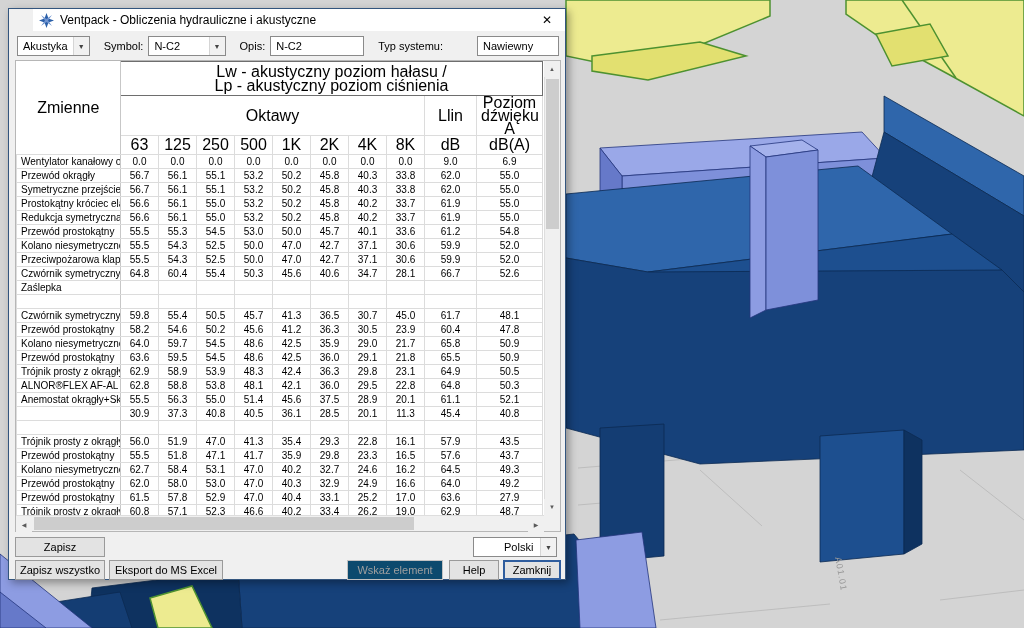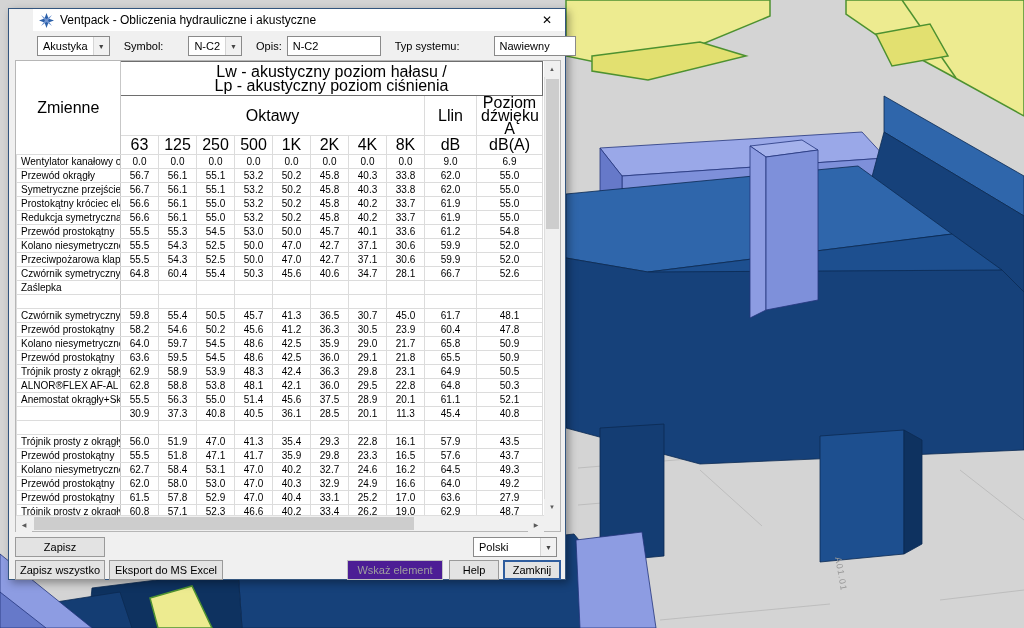--- a/index.html
+++ b/index.html
@@ -15,21 +15,21 @@
   
   .dialog { position:absolute; left:8px; top:8px; width:558px; height:572px; background:#f0f0f0;
             border:1px solid #33557e; box-shadow:3px 3px 8px rgba(0,0,0,.35); font-size:11px; color:#000; }
   .titlebar { height:22px; background:#ffffff; display:flex; align-items:center; padding:0 0 0 6px;margin-left:24px; }
   .titlebar .title { font-size:12px; margin-left:6px; flex:1; white-space:nowrap; overflow:hidden; }
   .close-btn { width:36px; height:22px; display:flex; align-items:center; justify-content:center; font-size:12px; cursor:pointer; }
 
   .toolbar { display:flex; align-items:center; padding:5px 6px 4px 8px; }
   .lbl { margin:0 5px 0 14px; white-space:nowrap; }
   .combo, .tbox { height:20px; background:#fff; border:1px solid #8a8a8a; display:flex; align-items:center; font-size:11px; }
-  .combo { cursor:default;margin-left:20px; }
+  .combo { cursor:default; }
   .combo .cval { flex:1; padding:0 5px; white-space:nowrap; overflow:hidden; }
   .combo .carrow { width:16px; align-self:stretch; display:flex; align-items:center; justify-content:center;
                    font-size:7px; color:#444; background:#f1f1f1; border-left:1px solid #d5d5d5; }
   input.tbox { padding:0 5px; font-family:"Liberation Sans", sans-serif; outline:none; display:inline-block; }
 
   .w-mode{width:80px;} .w-symbol{width:94px;} .w-opis{width:94px;} .w-typ{width:82px;margin-left:29px;} .w-lang{width:84px;}
 
   
   .table-wrap { position:absolute; left:6px; top:51px; width:546px; height:472px;
                 background:#fff; border:1px solid #b6b6b6; }
@@ -51,24 +51,24 @@
             font-size:6px; color:#5a5a5a; background:#f0f0f0; cursor:pointer; }
   .vs-up{top:0;right:0;} .vs-down{bottom:0;right:0;}
   .hs-left{left:0;top:0;} .hs-right{right:0;top:0;}
   .vs-thumb { position:absolute; left:1px; right:1px; top:18px; height:150px; background:#cdcdcd; cursor:pointer; }
   .hs-thumb { position:absolute; top:1px; bottom:1px; left:18px; width:380px; background:#cdcdcd; cursor:pointer; }
   .sb-corner { position:absolute; right:0; bottom:0; width:16px; height:16px; background:#f0f0f0; }
 
   
   .btn { position:absolute; height:20px; background:#e3e3e3; border:1px solid #9a9a9a; font-size:11px;
          display:flex; align-items:center; justify-content:center; cursor:pointer; white-space:nowrap; padding:0 6px; }
-  .btn.disabled { color:#9f9f9f; background:#4c1d95; border-color:#c2c2c2; cursor:default; }
+  .btn.disabled { color:#9f9f9f; background:#0c4a6e; border-color:#c2c2c2; cursor:default; }
   .btn.default { border:2px solid #2f5d9e; }
   .b-zapisz { left:6px; top:528px; width:90px; }
-  .b-lang  { position:absolute; right:8px; top:528px; }
+  .b-lang  { position:absolute; right:8px; top:528px;padding-left:25px; }
   .b-zw { left:6px; top:551px; width:90px; }
   .b-eksport { left:100px; top:551px; width:114px; }
   .b-wskaz { left:338px; top:551px; width:96px; }
   .b-help { left:440px; top:551px; width:50px; }
   .b-zamknij { left:494px; top:551px; width:58px; }
 
   .app-icon { width:15px; height:15px; display:inline-flex; }
 </style>
 </head>
 <body>

